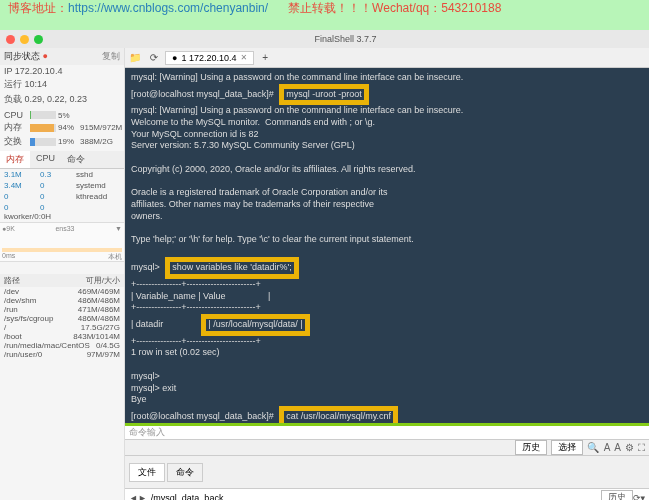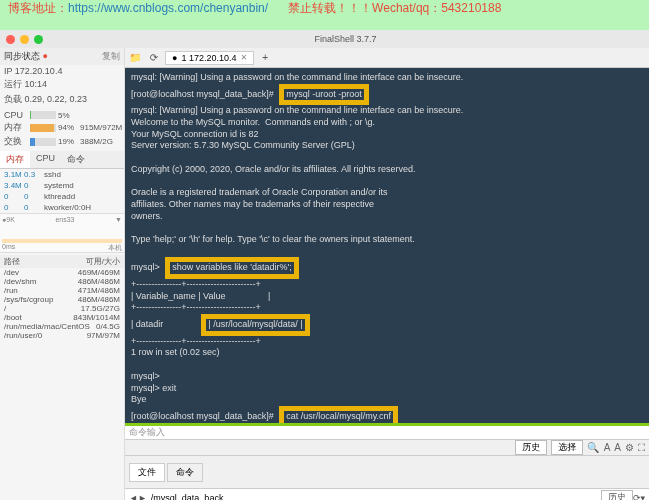--- a/index.html
+++ b/index.html
@@ -22,24 +22,24 @@
 .meter .bar{flex:1;height:8px;background:#ddd;margin:0 2px;position:relative}
 .meter .fill{height:100%;background:#4a90d9}
 .meter .fill.grn{background:#5cb85c}
 .meter .fill.org{background:#f0ad4e}
 .meter .pct{width:22px;color:#555;font-size:8px}
 .meter .val{width:40px;text-align:left;font-size:8px;color:#555}
 .tabs-sm{display:flex;background:#eee;border-bottom:1px solid #ccc}
 .tabs-sm span{padding:2px 6px;font-size:9px;color:#555}
 .tabs-sm .act{background:#fff;color:#c0392b}
 .proc{font-size:8px;padding:1px 4px;color:#555}
-.proc .num{color:#2980b9;display:inline-block;width:20px}
+.proc .num{color:#2980b9;display:inline-block;width:36px}
 .charts{height:40px;background:#fafafa;border-top:1px solid #ddd;border-bottom:1px solid #ddd;padding:2px;font-size:7px;color:#888}
 .charts .l{display:flex;justify-content:space-between}
-.fs-sec{margin-top:2px}
+.fs-sec{margin-top:12px}
 .fs-hdr{display:flex;background:#eee;padding:1px 4px;font-size:8px;color:#555}
 .fs-hdr span:first-child{flex:1}
 .fs-row{display:flex;padding:0 4px;font-size:8px;color:#555}
 .fs-row span:first-child{flex:1}
 .right{flex:1;display:flex;flex-direction:column;background:#fff}
 .tb{height:20px;background:#f0f0f0;border-bottom:1px solid #ccc;display:flex;align-items:center;padding:0 4px;gap:4px}
 .tb .ico{width:14px;height:14px;display:flex;align-items:center;justify-content:center;color:#555;font-size:10px}
 .tab{background:#fff;border:1px solid #ccc;padding:1px 6px;font-size:9px;display:flex;align-items:center;gap:4px}
 .tab .x{color:#888;font-size:8px}
 .term{flex:1;background:#2b3e50;color:#ddd;font-family:Consolas,Monaco,monospace;font-size:9px;padding:4px 6px;line-height:1.3;overflow:hidden;white-space:pre-wrap}
@@ -174,21 +174,21 @@
 <span>Welcome to the MySQL monitor.  Commands end with ; or \g.</span>
 <span>Your MySQL connection id is 82</span>
 <span>Server version: 5.7.30 MySQL Community Server (GPL)</span>
 <span></span>
 <span>Copyright (c) 2000, 2020, Oracle and/or its affiliates. All rights reserved.</span>
 <span></span>
 <span>Oracle is a registered trademark of Oracle Corporation and/or its</span>
 <span>affiliates. Other names may be trademarks of their respective</span>
 <span>owners.</span>
 <span></span>
-<span>Type 'help;' or '\h' for help. Type '\c' to clear the owners input statement.</span>
+<span>Type 'help;' or '\h' for help. Type '\c' to clear the current input statement.</span>
 <span></span>
 <span>mysql&gt;</span> <span class="hl">show variables like 'datadir%';</span>
 <span>+---------------+-----------------------+</span>
 <span>| Variable_name | Value                 |</span>
 <span>+---------------+-----------------------+</span>
 <span>| datadir</span>       <span class="hl">| /usr/local/mysql/data/ |</span>
 <span>+---------------+-----------------------+</span>
 <span>1 row in set (0.02 sec)</span>
 <span></span>
 <span>mysql&gt;</span>

